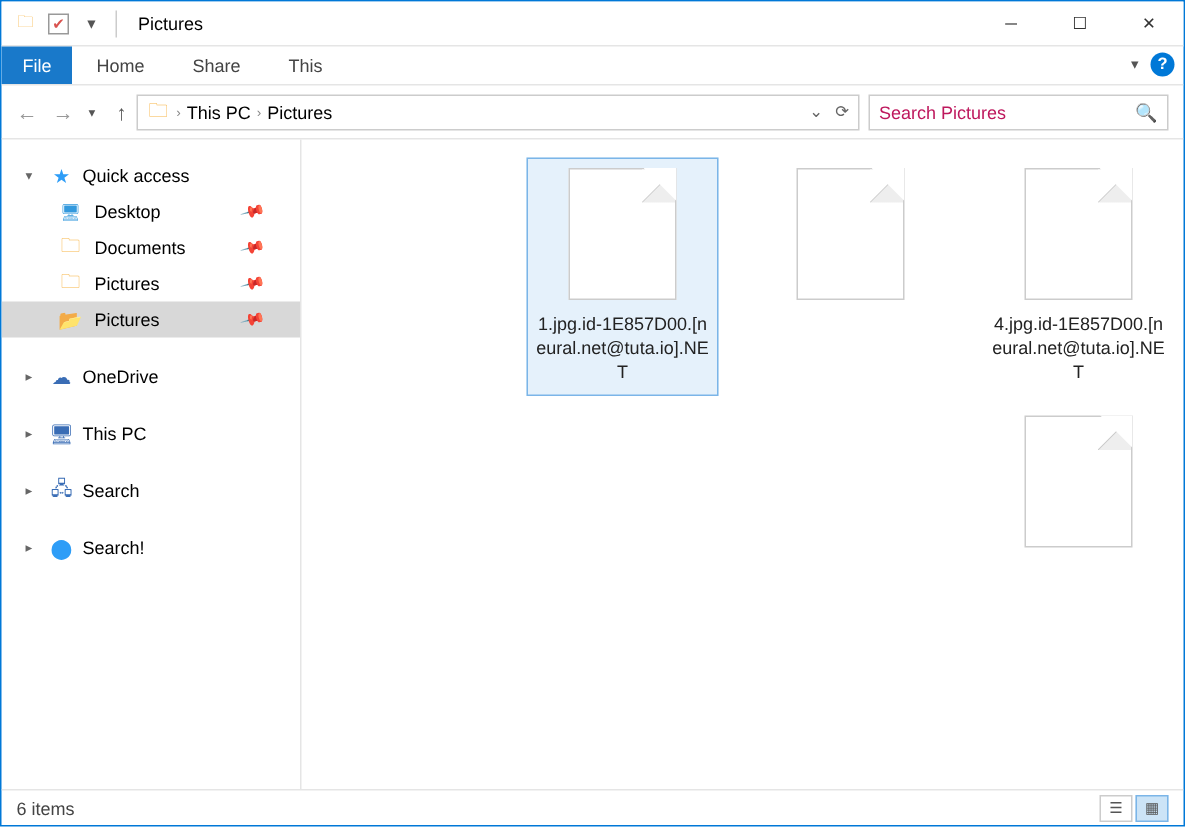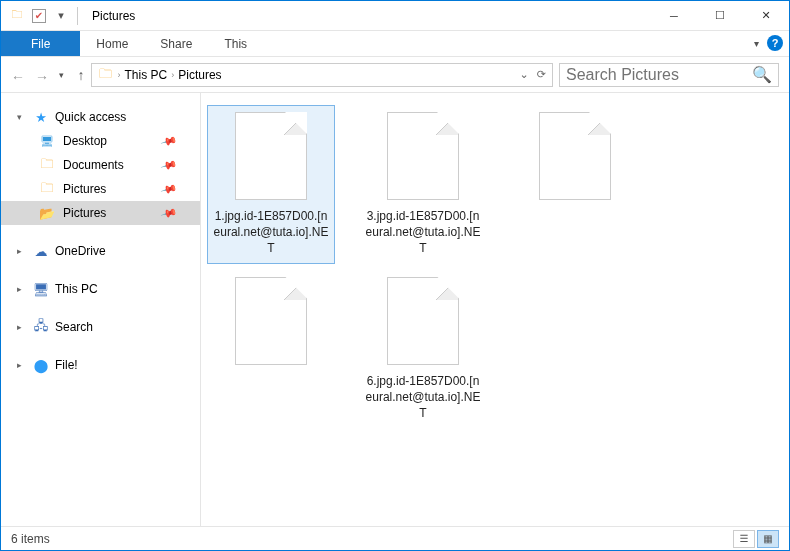--- a/index.html
+++ b/index.html
@@ -12,36 +12,36 @@
   .folder-glyph { color: #f8b84e; font-size: 13px; }
   .check-box { width: 14px; height: 14px; border: 1px solid #999; display: flex; align-items: center; justify-content: center; color: #d9534f; font-size: 10px; }
   .down-caret { font-size: 9px; color: #555; }
   .qat-sep { width: 1px; height: 18px; background: #ccc; margin: 0 4px; }
   .titlebar-title { padding-left: 4px; font-size: 12px; flex: 1; }
   .win-controls { display: flex; height: 100%; }
   .win-btn { width: 46px; display: flex; align-items: center; justify-content: center; font-size: 11px; color: #333; }
   
   
   .ribbon { height: 26px; display: flex; align-items: stretch; border-bottom: 1px solid #e5e5e5; position: relative; }
-  .ribbon-file { background: #1979ca; color: #fff; padding: 0 30px; display: flex; align-items: center; font-size: 12px; }
+  .ribbon-file { background: #1979ca; color: #fff; padding: 0 14px; display: flex; align-items: center; font-size: 12px; }
   .ribbon-tab { padding: 0 16px; display: flex; align-items: center; font-size: 12px; color: #444; }
   .ribbon-right { position: absolute; right: 6px; top: 4px; display: flex; gap: 8px; align-items: center; }
   .ribbon-caret { font-size: 10px; color: #555; }
   .help-circle { width: 16px; height: 16px; border-radius: 50%; background: #0078d7; color: #fff; display: flex; align-items: center; justify-content: center; font-size: 11px; font-weight: bold; }
   
   
   .navbar { height: 36px; display: flex; align-items: center; padding: 0 10px; gap: 6px; border-bottom: 1px solid #e5e5e5; }
   .nav-arrows { display: flex; align-items: center; gap: 10px; color: #999; font-size: 14px; }
   .nav-arrows .enabled { color: #555; }
   .nav-up { font-size: 14px; color: #555; margin-left: 4px; }
   .addr { flex: 1; height: 24px; border: 1px solid #ccc; display: flex; align-items: center; padding: 0 6px; gap: 4px; font-size: 12px; }
   .addr .crumb { display: flex; align-items: center; gap: 4px; }
   .addr .sep { color: #888; font-size: 9px; }
   .addr-end { margin-left: auto; display: flex; gap: 8px; color: #666; font-size: 11px; }
-  .searchbox { width: 220px; height: 24px; border: 1px solid #ccc; display: flex; align-items: center; padding: 0 6px; color: #737373; font-size: 16px; justify-content: space-between; }
+  .searchbox { width: 200px; height: 24px; border: 1px solid #ccc; display: flex; align-items: center; padding: 0 6px; color: #be185d; font-size: 12px; justify-content: space-between; }
   
   
   .body { display: flex; height: calc(100% - 30px - 26px - 36px - 24px); }
   
   
   .navpane { width: 200px; border-right: 1px solid #e5e5e5; padding: 12px 0 0 0; overflow: hidden; }
   .nav-group { margin-bottom: 14px; }
   .nav-head { display: flex; align-items: center; padding: 4px 8px 4px 16px; gap: 6px; font-size: 12px; }
   .nav-head .expander { font-size: 9px; color: #666; width: 10px; }
   .nav-item { display: flex; align-items: center; padding: 4px 8px 4px 38px; gap: 8px; font-size: 12px; position: relative; }
@@ -52,21 +52,21 @@
   .ico-folder { color: #f8b84e; }
   .ico-folderopen { color: #f8b84e; }
   .ico-desktop { color: #3399dd; font-size: 11px; }
   .ico-cloud { color: #3a6db5; }
   .ico-pc { color: #3a6db5; }
   .ico-net { color: #3a6db5; }
   .ico-catch { color: #2e9df7; }
   
   
   .content { flex: 1; padding: 12px 6px; overflow: auto; }
-  .grid { display: flex; flex-wrap: wrap; gap: 6px 24px; align-content: flex-start; }
+  .grid { display: flex; flex-wrap: wrap; gap: 6px 24px; align-content: flex-start; justify-content: flex-end; }
   .file { width: 128px; display: flex; flex-direction: column; align-items: center; padding: 6px 4px; border: 1px solid transparent; }
   .file.selected { border: 1px solid #7bb5e8; background: #e5f1fb; }
   .file-icon { width: 72px; height: 88px; background: #fff; border: 1px solid #ccc; position: relative; margin-bottom: 8px; }
   .file-icon::before { content: ""; position: absolute; top: 0; right: 0; width: 22px; height: 22px; background: linear-gradient(135deg, #fff 0 48%, #ccc 50%, #eee 52% 100%); }
   .file-icon::after { content: ""; position: absolute; top: -1px; right: -1px; width: 22px; height: 22px; background: #fff; clip-path: polygon(100% 0, 100% 100%, 0 0); }
   .file-label { font-size: 12px; text-align: center; line-height: 1.35; word-break: break-all; color: #222; }
   
   
   .statusbar { height: 24px; border-top: 1px solid #e5e5e5; display: flex; align-items: center; padding: 0 10px; font-size: 12px; color: #444; justify-content: space-between; }
   .view-btns { display: flex; gap: 2px; }
@@ -183,45 +183,41 @@
           <div class="nav-head">
             <span class="expander">▸</span>
             <span class="ico ico-net">🖧</span>
             <span>Search</span>
           </div>
         </div>
         <div class="nav-group">
           <div class="nav-head">
             <span class="expander">▸</span>
             <span class="ico ico-catch">⬤</span>
-            <span>File!</span>
+            <span>Search!</span>
           </div>
         </div>
       </div>
   </div>
 
   <div class="content">
     <div class="grid" id="file-grid">
         <div class="file selected">
           <div class="file-icon"></div>
           <div class="file-label">1.jpg.id-1E857D00.[neural.net@tuta.io].NET</div>
         </div>
         <div class="file">
           <div class="file-icon"></div>
-          <div class="file-label">3.jpg.id-1E857D00.[neural.net@tuta.io].NET</div>
         </div>
         <div class="file">
           <div class="file-icon"></div>
+          <div class="file-label">4.jpg.id-1E857D00.[neural.net@tuta.io].NET</div>
         </div>
         <div class="file">
           <div class="file-icon"></div>
-        </div>
-        <div class="file">
-          <div class="file-icon"></div>
-          <div class="file-label">6.jpg.id-1E857D00.[neural.net@tuta.io].NET</div>
         </div>
       </div>
   </div>
 </div>
 
 <div class="statusbar">
   <span>6 items</span>
   <div class="view-btns">
     <div class="view-btn">☰</div>
     <div class="view-btn active">▦</div>

